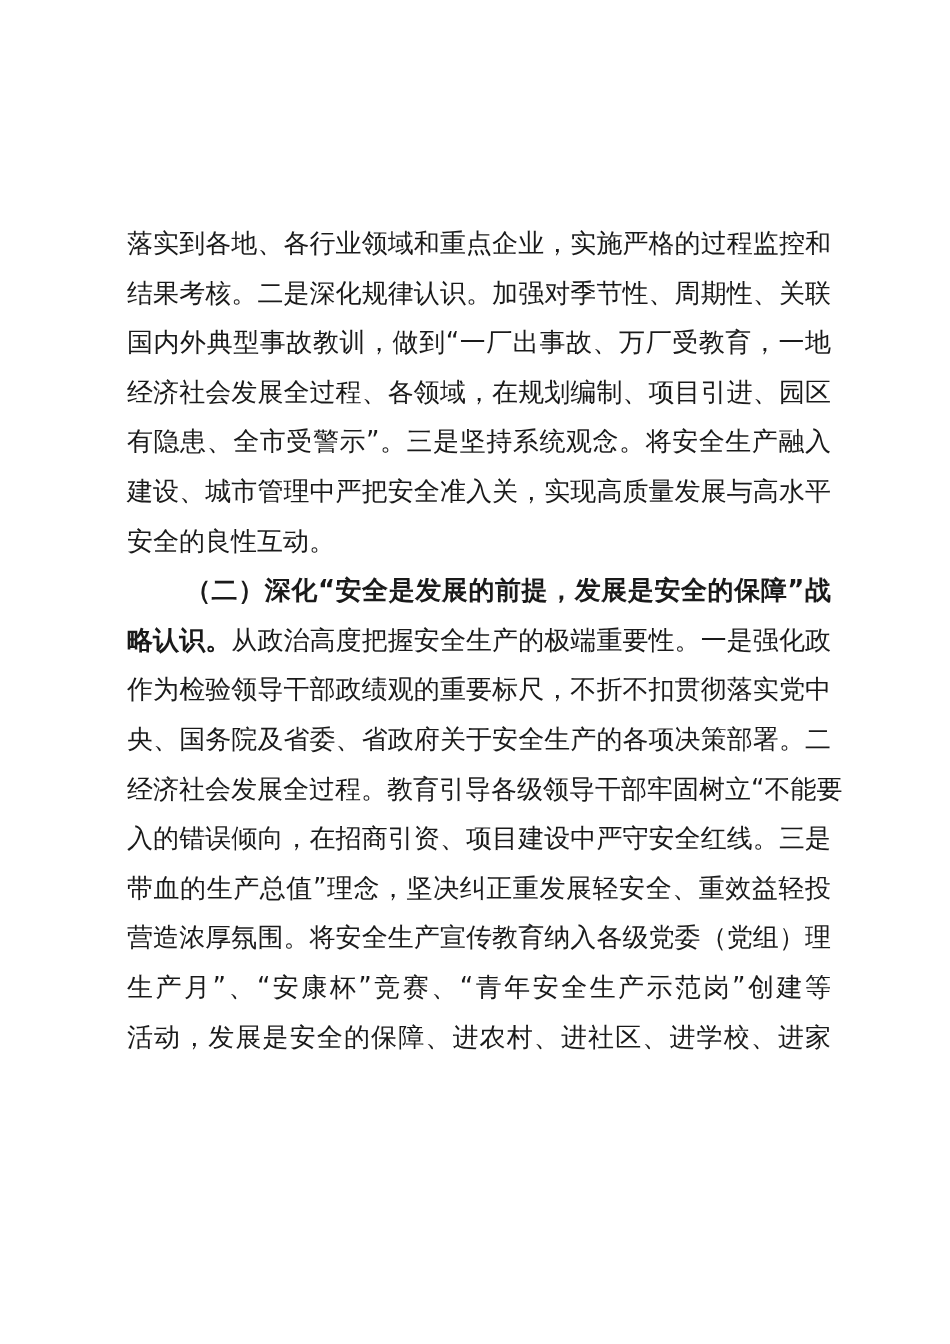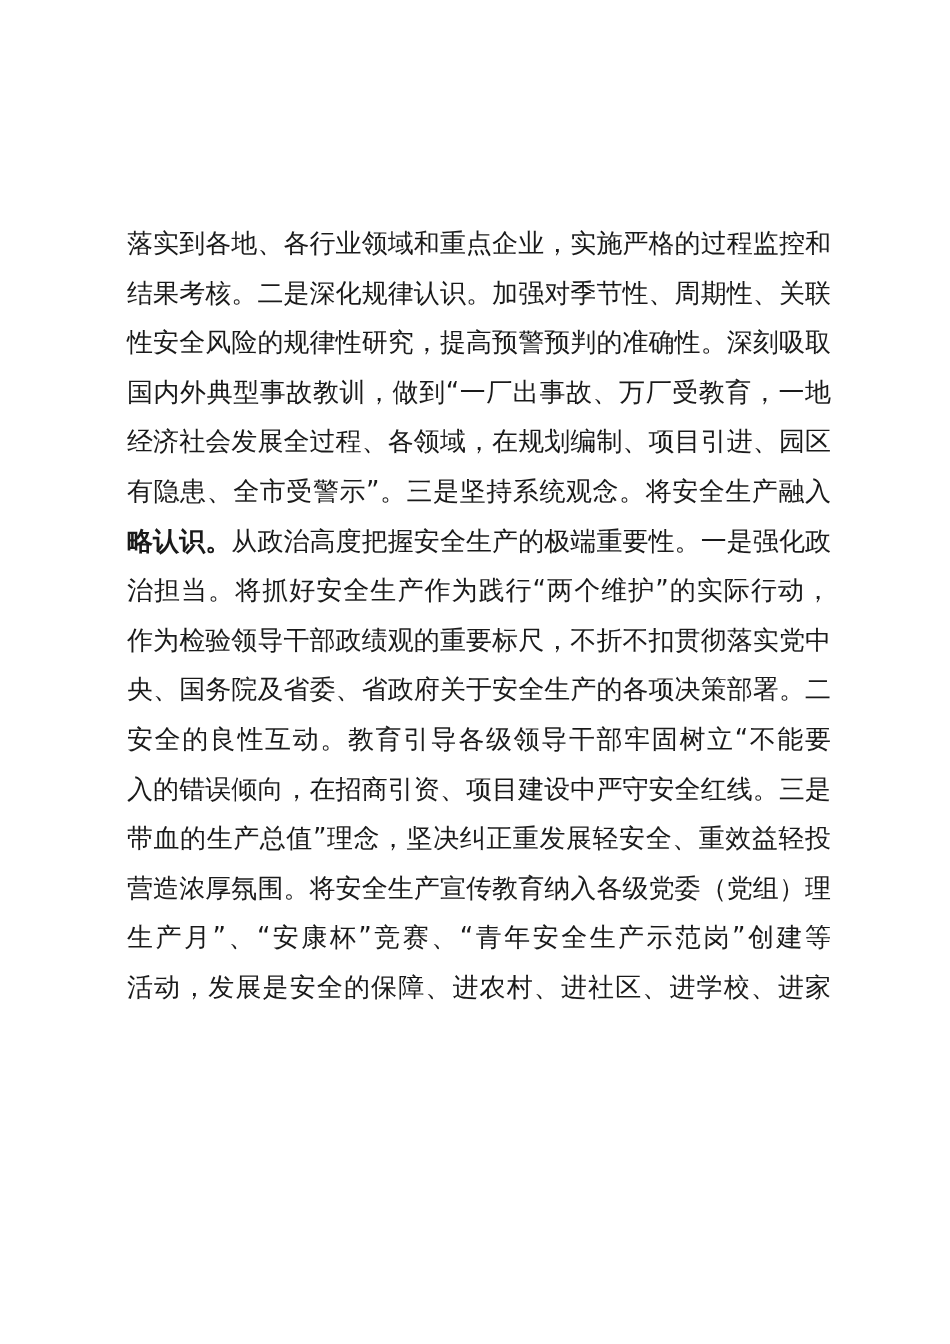--- a/index.html
+++ b/index.html
@@ -51,34 +51,35 @@
   </style>
 </head>
 <body>
 
 <div class="page">
   <div class="content">
 
     <div>
       <div class="line">落实到各地、各行业领域和重点企业，实施严格的过程监控和</div>
       <div class="line">结果考核。二是深化规律认识。加强对季节性、周期性、关联</div>
-      <div class="line">性安全风险的规律性研究，提高预警预判的准确性。深刻吸取</div>
       <div class="line">国内外典型事故教训，做到“一厂出事故、万厂受教育，一地</div>
       <div class="line">经济社会发展全过程、各领域，在规划编制、项目引进、园区</div>
       <div class="line">有隐患、全市受警示”。三是坚持系统观念。将安全生产融入</div>
+      <div class="line">建设、城市管理中严把安全准入关，实现高质量发展与高水平</div>
+      <div class="line last">安全的良性互动。</div>
     </div>
 
     <div>
+      <div class="line bold indent">（二）深化“安全是发展的前提，发展是安全的保障”战</div>
       <div class="line">
         <span class="bold">略认识。</span><span>从政治高度把握安全生产的极端重要性。一是强化政</span>
       </div>
-      <div class="line">治担当。将抓好安全生产作为践行“两个维护”的实际行动，</div>
       <div class="line">作为检验领导干部政绩观的重要标尺，不折不扣贯彻落实党中</div>
       <div class="line">央、国务院及省委、省政府关于安全生产的各项决策部署。二</div>
-      <div class="line">安全的良性互动。教育引导各级领导干部牢固树立“不能要</div>
+      <div class="line">经济社会发展全过程。教育引导各级领导干部牢固树立“不能要</div>
       <div class="line">入的错误倾向，在招商引资、项目建设中严守安全红线。三是</div>
       <div class="line">带血的生产总值”理念，坚决纠正重发展轻安全、重效益轻投</div>
       <div class="line">营造浓厚氛围。将安全生产宣传教育纳入各级党委（党组）理</div>
       <div class="line">生产月”、“安康杯”竞赛、“青年安全生产示范岗”创建等</div>
       <div class="line">活动，发展是安全的保障、进农村、进社区、进学校、进家</div>
     </div>
 
   </div>
 </div>
 

